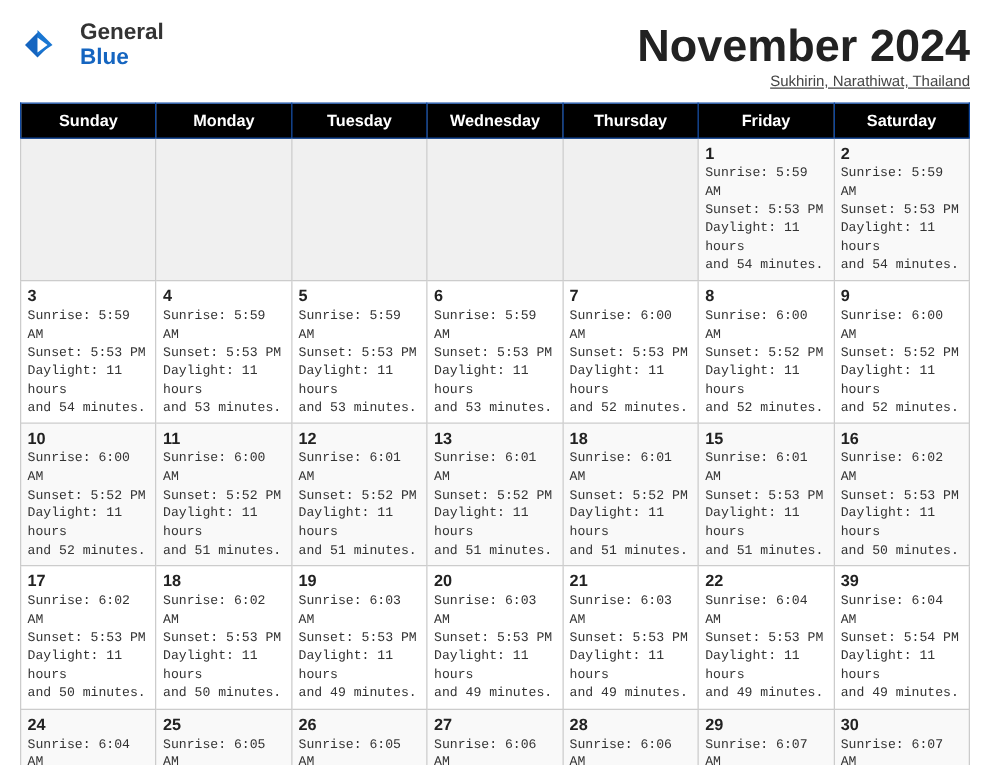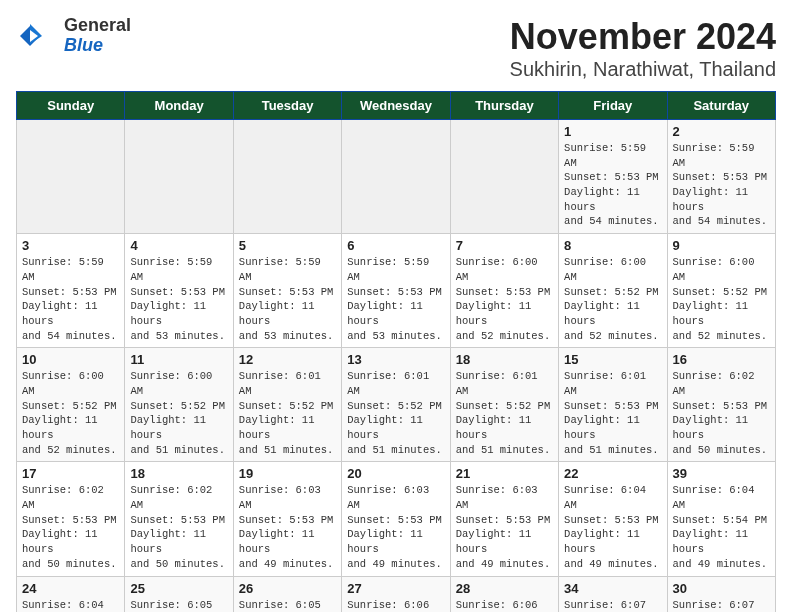--- a/index.html
+++ b/index.html
@@ -20,45 +20,46 @@
       display: flex;
       align-items: center;
       gap: 20px;
     }
     .logo-text {
       font-size: 18px;
       font-weight: bold;
       line-height: 1.1;
     }
     .logo-general { color: #333; }
-    .logo-blue { color: #1565c0; font-style: italic; }
+    .logo-blue { color: #1565c0; }
     .logo-icon {
       width: 28px;
       height: 28px;
     }
     .title-block {
       text-align: right;
     }
     .calendar-title {
       font-size: 36px;
       font-weight: bold;
       color: #222;
       text-align: right;
     }
     .calendar-subtitle {
-      font-size: 20px;
+      font-size: 12px;
       color: #444;
+      text-decoration: underline;
     }
     table {
       width: 100%;
       border-collapse: collapse;
       table-layout: fixed;
     }
     thead tr th {
-      background-color: #14532d;
+      background-color: #000000;
       color: #fff;
       text-align: center;
       padding: 6px 4px;
       font-size: 13px;
       font-weight: bold;
       border: 1px solid #0d47a1;
     }
     tbody tr td {
       border: 1px solid #ccc;
       vertical-align: top;
@@ -326,21 +327,21 @@
 and 48 minutes.</div>
         </td>
         <td>
           <span class="day-num">28</span>
           <div class="day-info" style="white-space: pre-line;">Sunrise: 6:06 AM
 Sunset: 5:55 PM
 Daylight: 11 hours
 and 48 minutes.</div>
         </td>
         <td>
-          <span class="day-num">34</span>
+          <span class="day-num">29</span>
           <div class="day-info" style="white-space: pre-line;">Sunrise: 6:07 AM
 Sunset: 5:55 PM
 Daylight: 11 hours
 and 48 minutes.</div>
         </td>
         <td>
           <span class="day-num">30</span>
           <div class="day-info" style="white-space: pre-line;">Sunrise: 6:07 AM
 Sunset: 5:55 PM
 Daylight: 11 hours

